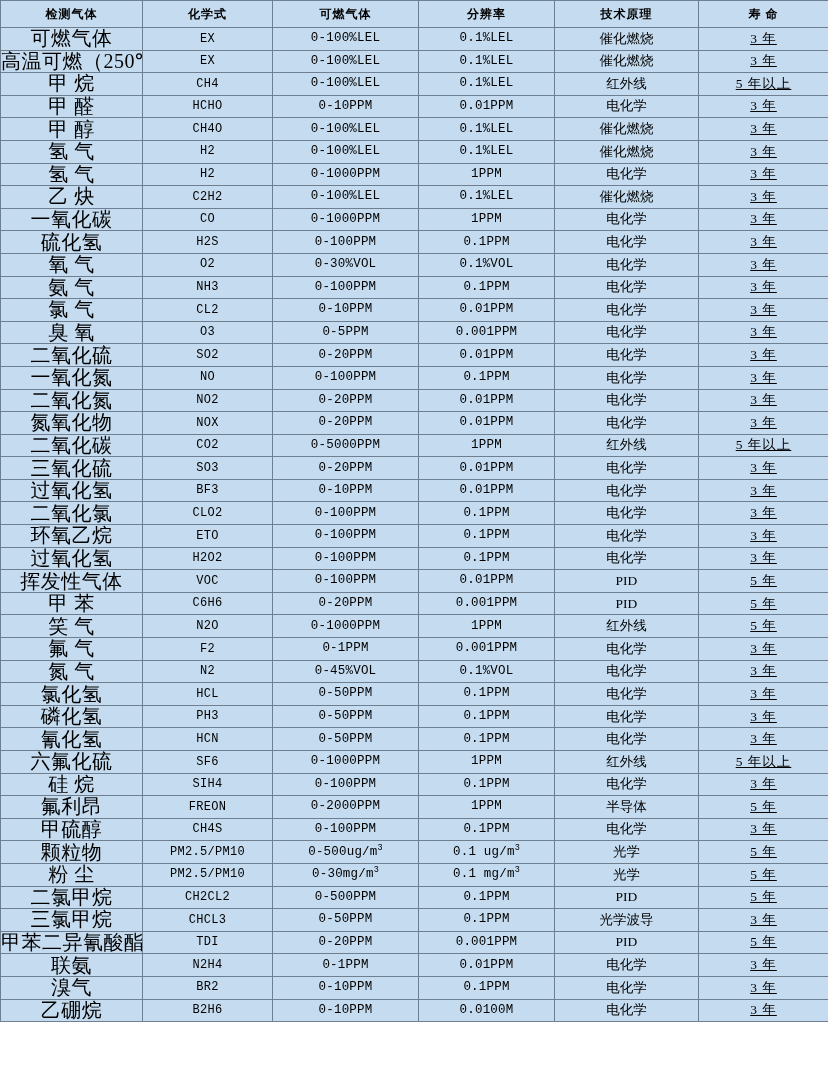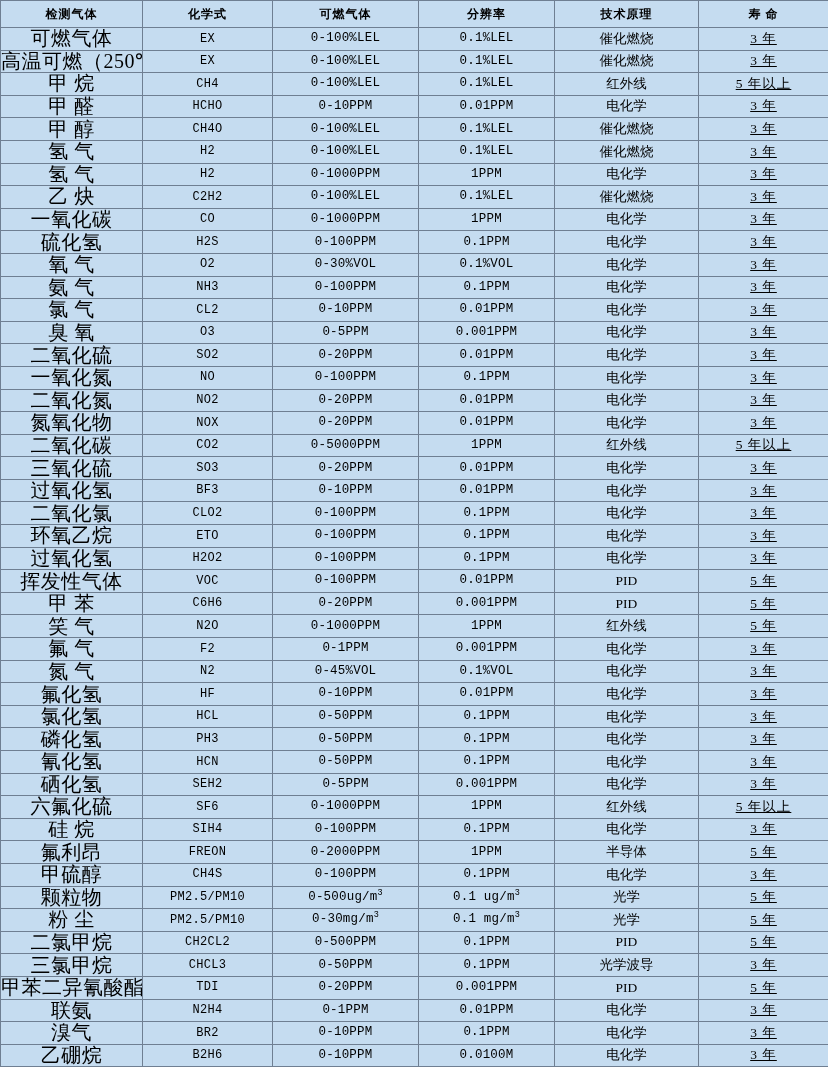--- a/index.html
+++ b/index.html
@@ -323,56 +323,40 @@
       </tr>
       <tr>
         <td class="gas">氮 气</td>
         <td class="formula">N2</td>
         <td class="range">0-45%VOL</td>
         <td class="res">0.1%VOL</td>
         <td class="tech">电化学</td>
         <td class="life">3 年</td>
       </tr>
       <tr>
-        <td class="gas">氟化氢</td>
-        <td class="formula">HF</td>
-        <td class="range">0-10PPM</td>
-        <td class="res">0.01PPM</td>
-        <td class="tech">电化学</td>
-        <td class="life">3 年</td>
-      </tr>
-      <tr>
         <td class="gas">氯化氢</td>
         <td class="formula">HCL</td>
         <td class="range">0-50PPM</td>
         <td class="res">0.1PPM</td>
         <td class="tech">电化学</td>
         <td class="life">3 年</td>
       </tr>
       <tr>
         <td class="gas">磷化氢</td>
         <td class="formula">PH3</td>
         <td class="range">0-50PPM</td>
         <td class="res">0.1PPM</td>
         <td class="tech">电化学</td>
         <td class="life">3 年</td>
       </tr>
       <tr>
         <td class="gas">氰化氢</td>
         <td class="formula">HCN</td>
         <td class="range">0-50PPM</td>
         <td class="res">0.1PPM</td>
-        <td class="tech">电化学</td>
-        <td class="life">3 年</td>
-      </tr>
-      <tr>
-        <td class="gas">硒化氢</td>
-        <td class="formula">SEH2</td>
-        <td class="range">0-5PPM</td>
-        <td class="res">0.001PPM</td>
         <td class="tech">电化学</td>
         <td class="life">3 年</td>
       </tr>
       <tr>
         <td class="gas">六氟化硫</td>
         <td class="formula">SF6</td>
         <td class="range">0-1000PPM</td>
         <td class="res">1PPM</td>
         <td class="tech">红外线</td>
         <td class="life">5 年以上</td>

